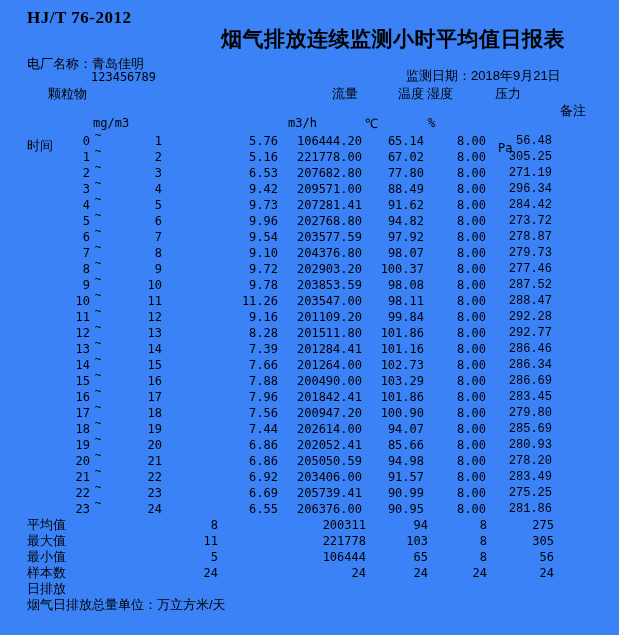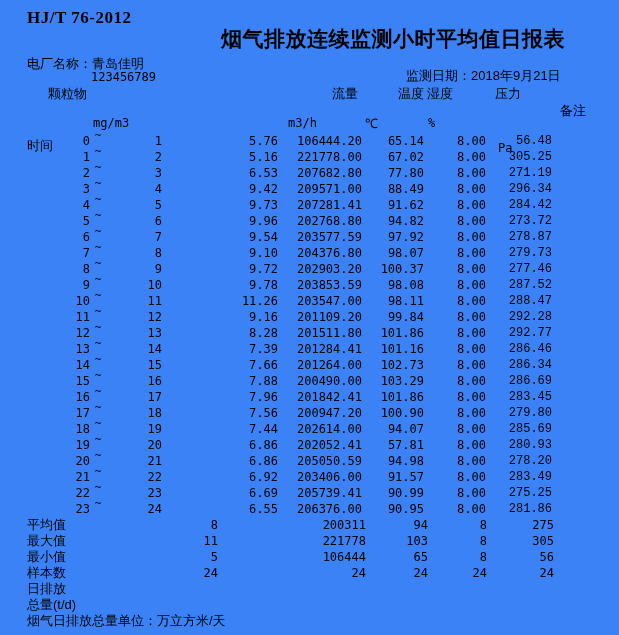--- a/index.html
+++ b/index.html
@@ -305,21 +305,21 @@
     <span class="c-hum">8.00</span>
     <span class="c-press">285.69</span>
   </div>
 
   <div class="row">
     <span class="c-h1">19</span>
     <span class="c-tilde">~</span>
     <span class="c-h2">20</span>
     <span class="c-pm">6.86</span>
     <span class="c-flow">202052.41</span>
-    <span class="c-temp">57.81</span>
+    <span class="c-temp">85.66</span>
     <span class="c-hum">8.00</span>
     <span class="c-press">280.93</span>
   </div>
 
   <div class="row">
     <span class="c-h1">20</span>
     <span class="c-tilde">~</span>
     <span class="c-h2">21</span>
     <span class="c-pm">6.86</span>
     <span class="c-flow">205050.59</span>
@@ -392,17 +392,16 @@
   <div class="row">
     <span class="s-label">样本数</span>
     <span class="s-pm">24</span>
     <span class="s-flow">24</span>
     <span class="s-temp">24</span>
     <span class="s-hum">24</span>
     <span class="s-press">24</span>
   </div>
 </div>
     <div class="label-row">日排放</div>
-    <div class="label-row">总量(t/d)</div>
     <div class="label-row">烟气日排放总量单位：万立方米/天</div>
   </div>
 
 </div>
 
 </body></html>

